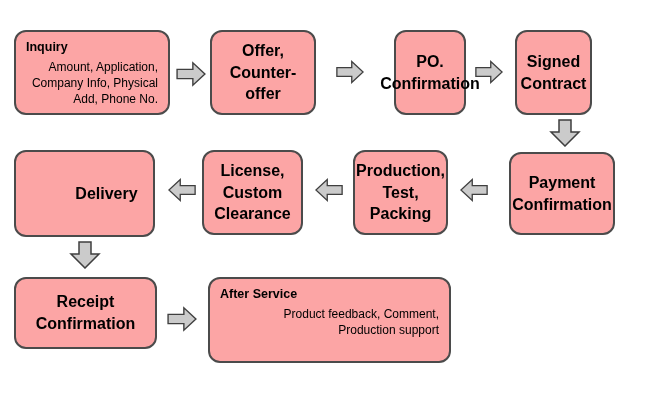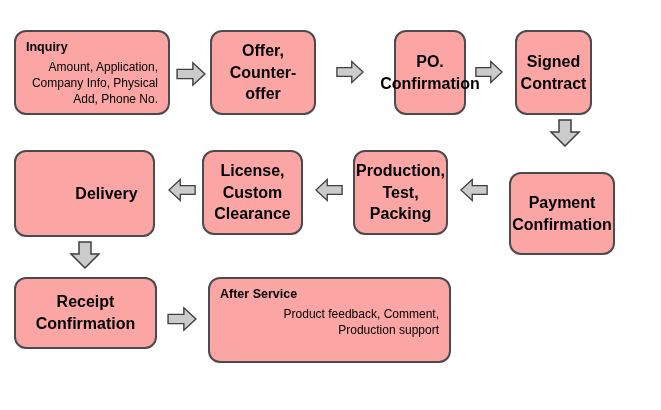--- a/index.html
+++ b/index.html
@@ -105,21 +105,21 @@
     <span>Signed
 Contract</span>
   </div>
 
   <div class="arrow" style="left:549px; top:119px;">
     <svg width="32" height="28" viewBox="0 0 32 28">
       <polygon points="10,1 22,1 22,13 30,13 16,27 2,13 10,13"></polygon>
     </svg>
   </div>
 
-  <div class="box centered" style="left:509px; top:152px; width:106px; height:83px;margin-top:20px;">
+  <div class="box centered" style="left:509px; top:152px; width:106px; height:83px;">
     <span>Payment
 Confirmation</span>
   </div>
 
   <div class="arrow" style="left:460px; top:177px;">
     <svg width="28" height="26" viewBox="0 0 32 28">
       <polygon points="31,9 14,9 14,2 1,14 14,26 14,19 31,19"></polygon>
     </svg>
   </div>
 

